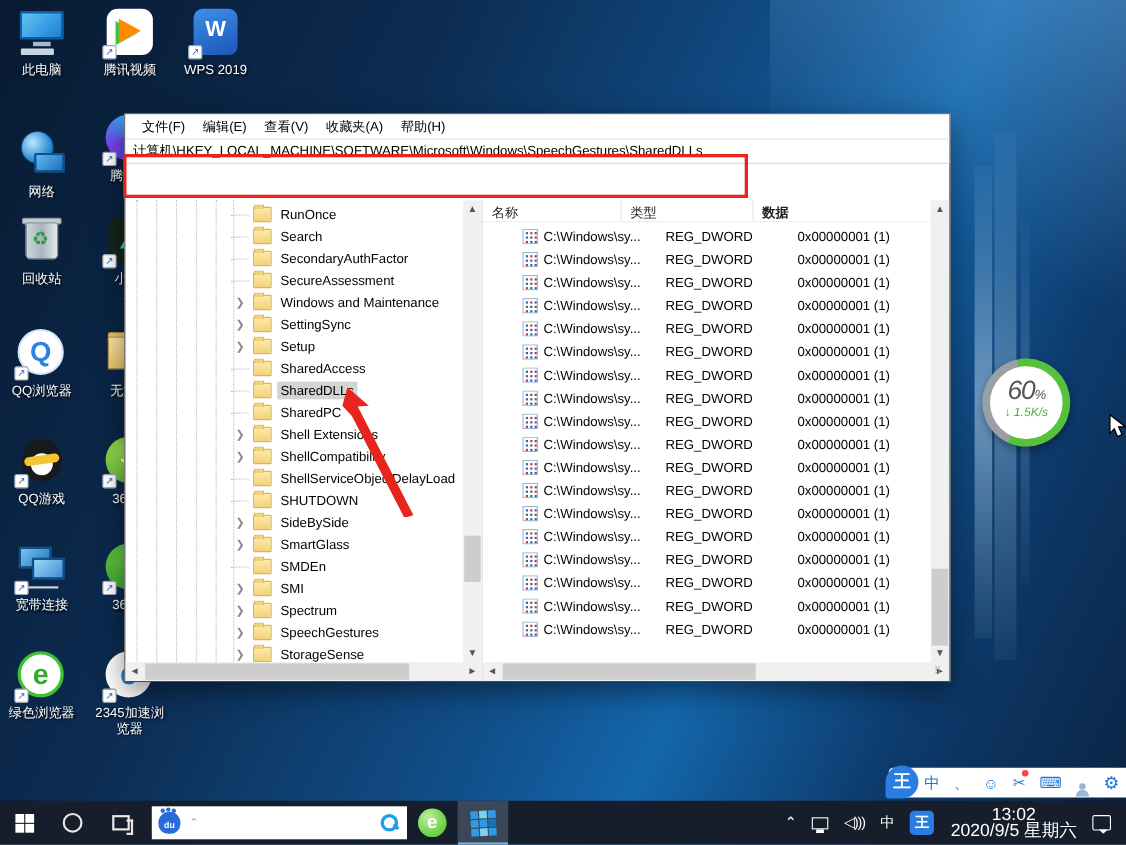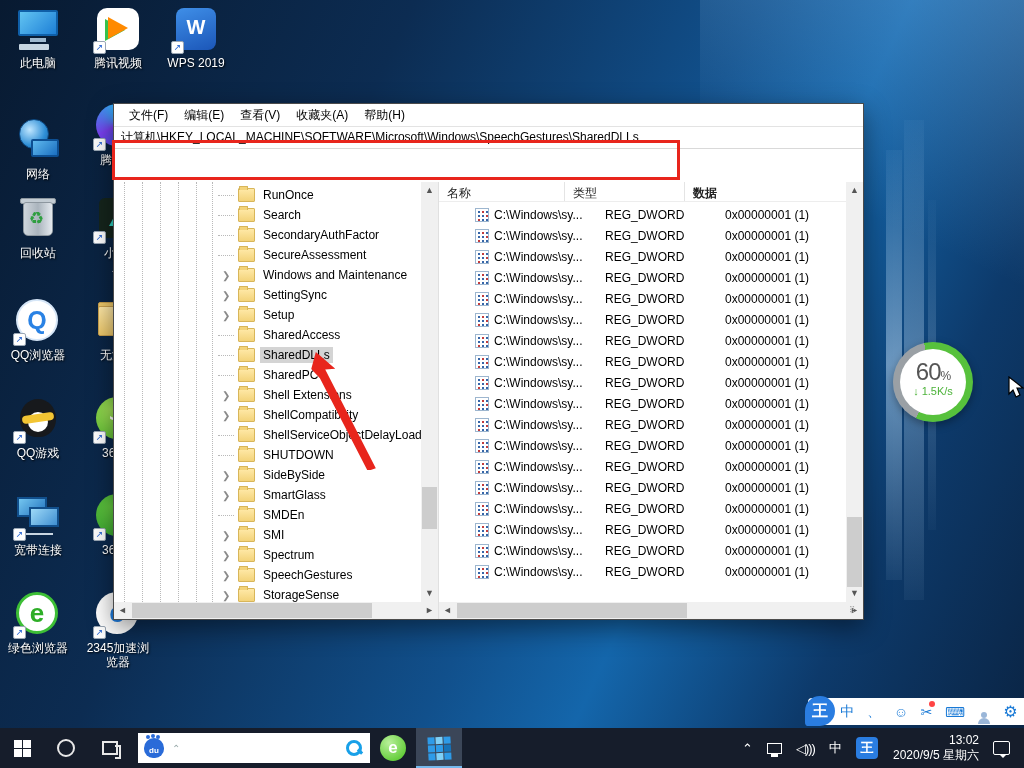--- a/index.html
+++ b/index.html
@@ -62,21 +62,21 @@
   .menubar { height:22px; display:flex; align-items:center; padding-left:7px; background:#fff; }
   .menubar span { padding:2px 8px; }
   .addressbar { height:23px; border-top:1px solid #e3e3e3; border-bottom:1px solid #d9d9d9; display:flex; align-items:center; background:#fff; }
   .addressbar span { padding-left:7px; font-size:12px; }
   .winbody { position:absolute; top:78px; bottom:0; left:0; right:0; display:flex; }
   .treepane { position:relative; width:325px; border-right:1px solid #e0e0e0; overflow:hidden; }
   .listpane { position:relative; flex:1; overflow:hidden; }
 
   .guides { position:absolute; left:0; top:0; bottom:17px; width:120px; }
   .guides i { position:absolute; top:0; bottom:0; width:1px; border-left:1px dotted #b9b9b9; }
-  .tree { position:absolute; left:0; top:3px; right:17px;padding-left:8px; }
+  .tree { position:absolute; left:0; top:3px; right:17px; }
   .trow { height:20px; display:flex; align-items:center; position:relative; padding-left:100px; white-space:nowrap; }
   .trow .chev { position:absolute; left:100px; width:12px; color:#8a8a8a; font-size:10px; }
   .trow .stub { position:absolute; left:96px; top:10px; width:16px; border-top:1px dotted #b9b9b9; }
   .trow .fold { position:relative; margin:0 5px 0 16px; width:17px; height:14px; background:linear-gradient(180deg,#ffe9a8,#f3d37a); border:1px solid #d8b65a; border-radius:1px; flex:none; }
   .trow .fold:before { content:""; position:absolute; left:0; top:-3px; width:7px; height:3px; background:#f3d37a; border:1px solid #d8b65a; border-bottom:none; border-radius:1px 1px 0 0; }
   .trow .tlabel { padding:1px 3px; }
   .trow.sel .tlabel { background:#d4d4d4; }
 
   .lheader { height:20px; display:flex; border-bottom:1px solid #ededed; position:relative; padding-right:17px; }
   .lheader .hc { padding:3px 0 0 8px; border-right:1px solid #e4e4e4; color:#222; }
@@ -99,22 +99,22 @@
   .hsb .arr { position:absolute; top:0; width:17px; height:17px; color:#555; font-size:9px; text-align:center; line-height:17px; }
   .hsb .arr.lf { left:0; } .hsb .arr.rt { right:0; }
   .hsb .thumb { position:absolute; top:1px; height:15px; background:#cdcdcd; }
   .grip { position:absolute; right:2px; bottom:2px; width:12px; height:12px; color:#aaa; font-size:9px; }
 
   
   .red-rect { position:absolute; left:112px; top:140px; width:568px; height:40px; border:3px solid #e8251c; z-index:40; pointer-events:none; }
   .red-arrow { position:absolute; left:300px; top:345px; z-index:40; pointer-events:none; }
 
   
-  .speed { position:absolute; left:893px; top:342px; width:80px; height:80px; border-radius:50%; z-index:30;
-    background:conic-gradient(from 205deg,#9aa0a5 0 142deg,#57c13c 142deg 360deg); box-shadow:0 3px 8px rgba(0,0,0,.35); }
+  .speed { position:absolute; left:893px; top:326px; width:80px; height:80px; border-radius:50%; z-index:30;
+    background:conic-gradient(from 205deg,#9aa0a5 0 142deg,#57c13c 142deg 360deg); box-shadow:0 3px 8px rgba(0,0,0,.35);font-style:italic; }
   .speed .inner { position:absolute; left:7px; top:7px; width:66px; height:66px; background:#fff; border-radius:50%; text-align:center; }
   .speed .pct { font-size:24px; color:#555; margin-top:9px; letter-spacing:-1px; }
   .speed .pct small { font-size:12px; }
   .speed .spd { font-size:11px; color:#4db33a; margin-top:-1px; }
 
   
   .cursor { position:absolute; left:1008px; top:376px; z-index:60; }
 
   
   .imebar { position:absolute; right:0; top:698px; height:27px; width:216px; background:#fff; border-radius:4px 0 0 4px; display:flex; align-items:center; justify-content:space-around; z-index:25; padding-left:26px; }
@@ -146,21 +146,21 @@
   .ge-circle { width:26px; height:26px; border-radius:50%; background:radial-gradient(circle at 35% 30%,#b8f09a,#49c21c); color:#fff; font-weight:bold; font-size:17px; text-align:center; line-height:26px; }
   .tb-app.active { background:#3b4658; box-shadow:inset 0 -2px 0 #76b9ed; }
   .regcubes { display:grid; grid-template-columns:repeat(3,7px); grid-template-rows:repeat(3,7px); gap:1px; transform:rotate(-3deg); }
   .regcubes i { background:#2e9be8; } .regcubes i:nth-child(2){background:#7fd0f7;} .regcubes i:nth-child(6){background:#1673b9;} .regcubes i:nth-child(8){background:#7fd0f7;}
   .tray { margin-left:auto; display:flex; align-items:center; color:#fff; }
   .tray .titem { margin:0 7px; font-size:13px; display:flex; align-items:center; }
   .net-ico { width:15px; height:11px; border:1px solid #fff; position:relative; }
   .net-ico:after { content:""; position:absolute; left:3px; bottom:-4px; width:7px; height:1px; background:#fff; box-shadow:0 2px 0 #fff inset; border-top:2px solid transparent; }
   .vol-ico { font-size:12px; letter-spacing:-1px; }
   .wang-sq { width:22px; height:22px; background:#2a7de1; border-radius:4px; color:#fff; font-size:13px; text-align:center; line-height:22px; font-weight:bold; }
-  .clock { text-align:right; font-size:12px; line-height:15px; margin:0 8px; }
+  .clock { text-align:center; font-size:16px; line-height:15px; margin:0 8px; }
   .notif { width:17px; height:14px; border:1px solid #fff; border-radius:2px; position:relative; margin:0 14px 0 6px; }
   .notif:after { content:""; position:absolute; left:5px; bottom:-4px; border-left:4px solid transparent; border-right:4px solid transparent; border-top:4px solid #fff; }
 </style>
 </head>
 <body>
 
 <div class="desktop">
   <div class="beam diag"></div>
   <div class="beam b1"></div>
   <div class="beam b2"></div>

